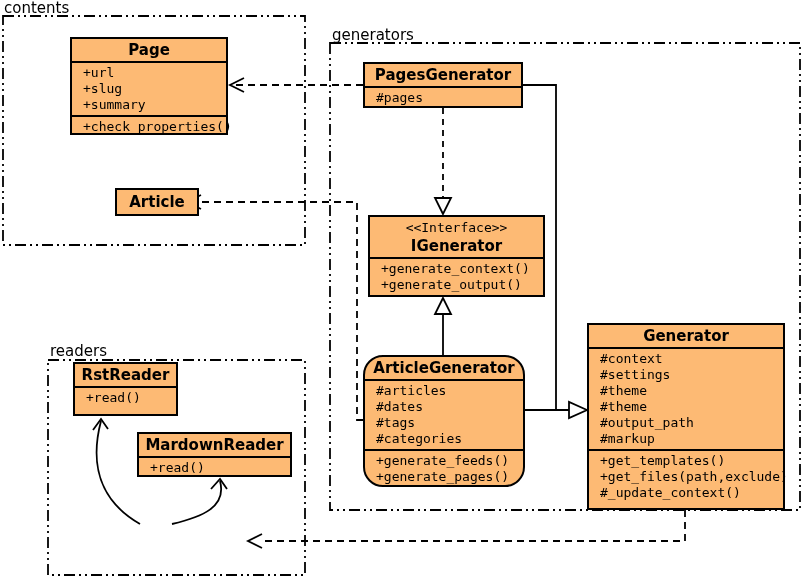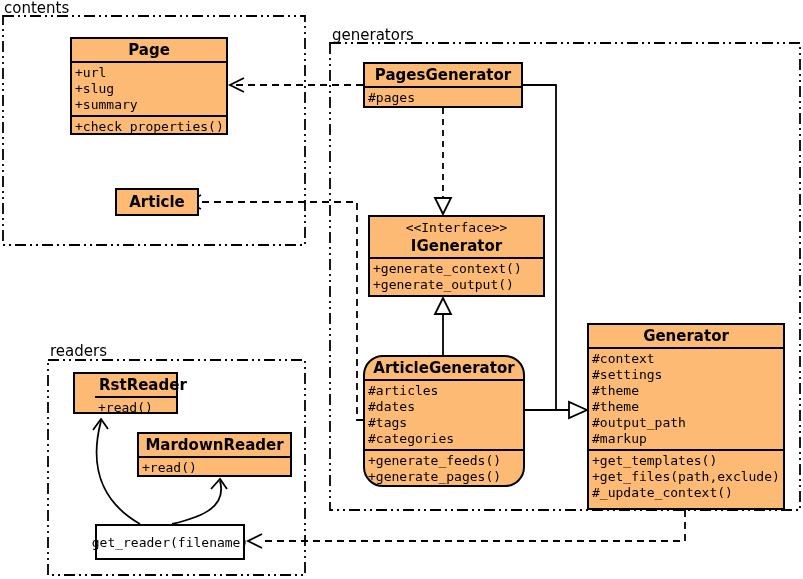--- a/index.html
+++ b/index.html
@@ -54,20 +54,21 @@
   .uml-section {
     border-top: 2px solid #000;
     padding: 2px 3px;
   }
   .uml-section:last-child { flex: 1; }
   .member {
     font-family: "DejaVu Sans Mono", monospace;
     font-size: 13px;
     line-height: 16px;
     white-space: pre;
+    margin-left: 8px;
   }
   .uml-class.single { justify-content: center; }
   .plain-box {
     position: absolute;
     z-index: 3;
     box-sizing: border-box;
     background: #ffffff;
     border: 2px solid #000;
     display: flex;
     align-items: center;
@@ -190,29 +191,28 @@
       <div class="member">#output_path</div>
       <div class="member">#markup</div>
     </div>
     <div class="uml-section">
       <div class="member">+get_templates()</div>
       <div class="member">+get_files(path,exclude)</div>
       <div class="member">#_update_context()</div>
     </div>
   </div>
 
-  <div class="uml-class" style="left:73px; top:372px; width:105px; height:42px;padding-left:20px;">
+  <div class="uml-class" style="left:73px; top:362px; width:105px; height:54px;">
     <div class="uml-title">RstReader</div>
     <div class="uml-section">
       <div class="member">+read()</div>
     </div>
   </div>
 
   <div class="uml-class" style="left:137px; top:432px; width:155px; height:45px;">
     <div class="uml-title">MardownReader</div>
     <div class="uml-section">
       <div class="member">+read()</div>
     </div>
   </div>
 
-  <div class="plain-box" style="left:95px; top:524px; width:150px; height:36px;">get_reader(filename)</div>
 
 </div>
 
 </body></html>

